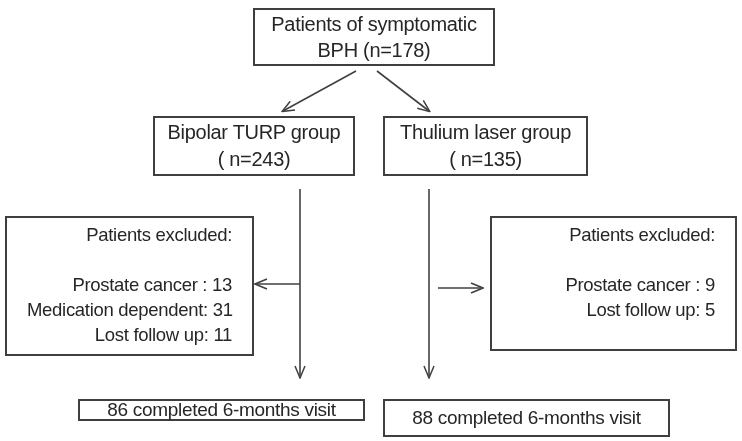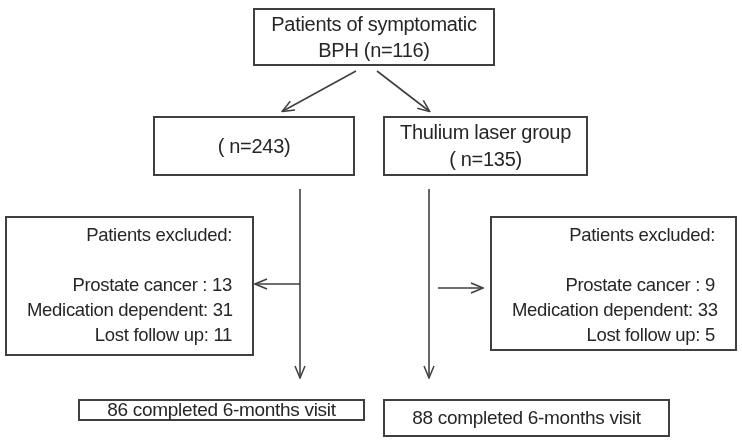--- a/index.html
+++ b/index.html
@@ -60,45 +60,45 @@
     <line class="edge" x1="356" y1="71" x2="283" y2="111" marker-end="url(#ah)"></line>
     <line class="edge" x1="377" y1="71" x2="429" y2="111" marker-end="url(#ah)"></line>
     <line class="edge" x1="300" y1="189" x2="300" y2="377" marker-end="url(#ah)"></line>
     <line class="edge" x1="429" y1="189" x2="429" y2="377" marker-end="url(#ah)"></line>
     <line class="edge" x1="300" y1="284" x2="256" y2="284" marker-end="url(#ah)"></line>
     <line class="edge" x1="438" y1="288" x2="482" y2="288" marker-end="url(#ah)"></line>
   </svg>
 
   <div id="top-box" class="box centered">
     <div class="node-line">Patients of symptomatic</div>
-    <div class="node-line">BPH (n=116)</div>
+    <div class="node-line">BPH (n=178)</div>
   </div>
 
   <div id="left-group-box" class="box centered">
+    <div class="node-line">Bipolar TURP group</div>
     <div class="node-line">( n=243)</div>
   </div>
 
   <div id="right-group-box" class="box centered">
     <div class="node-line">Thulium laser group</div>
     <div class="node-line">( n=135)</div>
   </div>
 
   <div id="left-excluded-box" class="box excluded">
     <div class="node-line">Patients excluded:</div>
     <div class="blank-line"></div>
     <div class="node-line">Prostate cancer : 13</div>
     <div class="node-line">Medication dependent: 31</div>
     <div class="node-line">Lost follow up: 11</div>
   </div>
 
   <div id="right-excluded-box" class="box excluded">
     <div class="node-line">Patients excluded:</div>
     <div class="blank-line"></div>
     <div class="node-line">Prostate cancer : 9</div>
-    <div class="node-line">Medication dependent: 33</div>
     <div class="node-line">Lost follow up: 5</div>
   </div>
 
   <div id="bottom-left-box" class="box centered">
     <div class="node-line">86 completed 6-months visit</div>
   </div>
 
   <div id="bottom-right-box" class="box centered">
     <div class="node-line">88 completed 6-months visit</div>
   </div>

